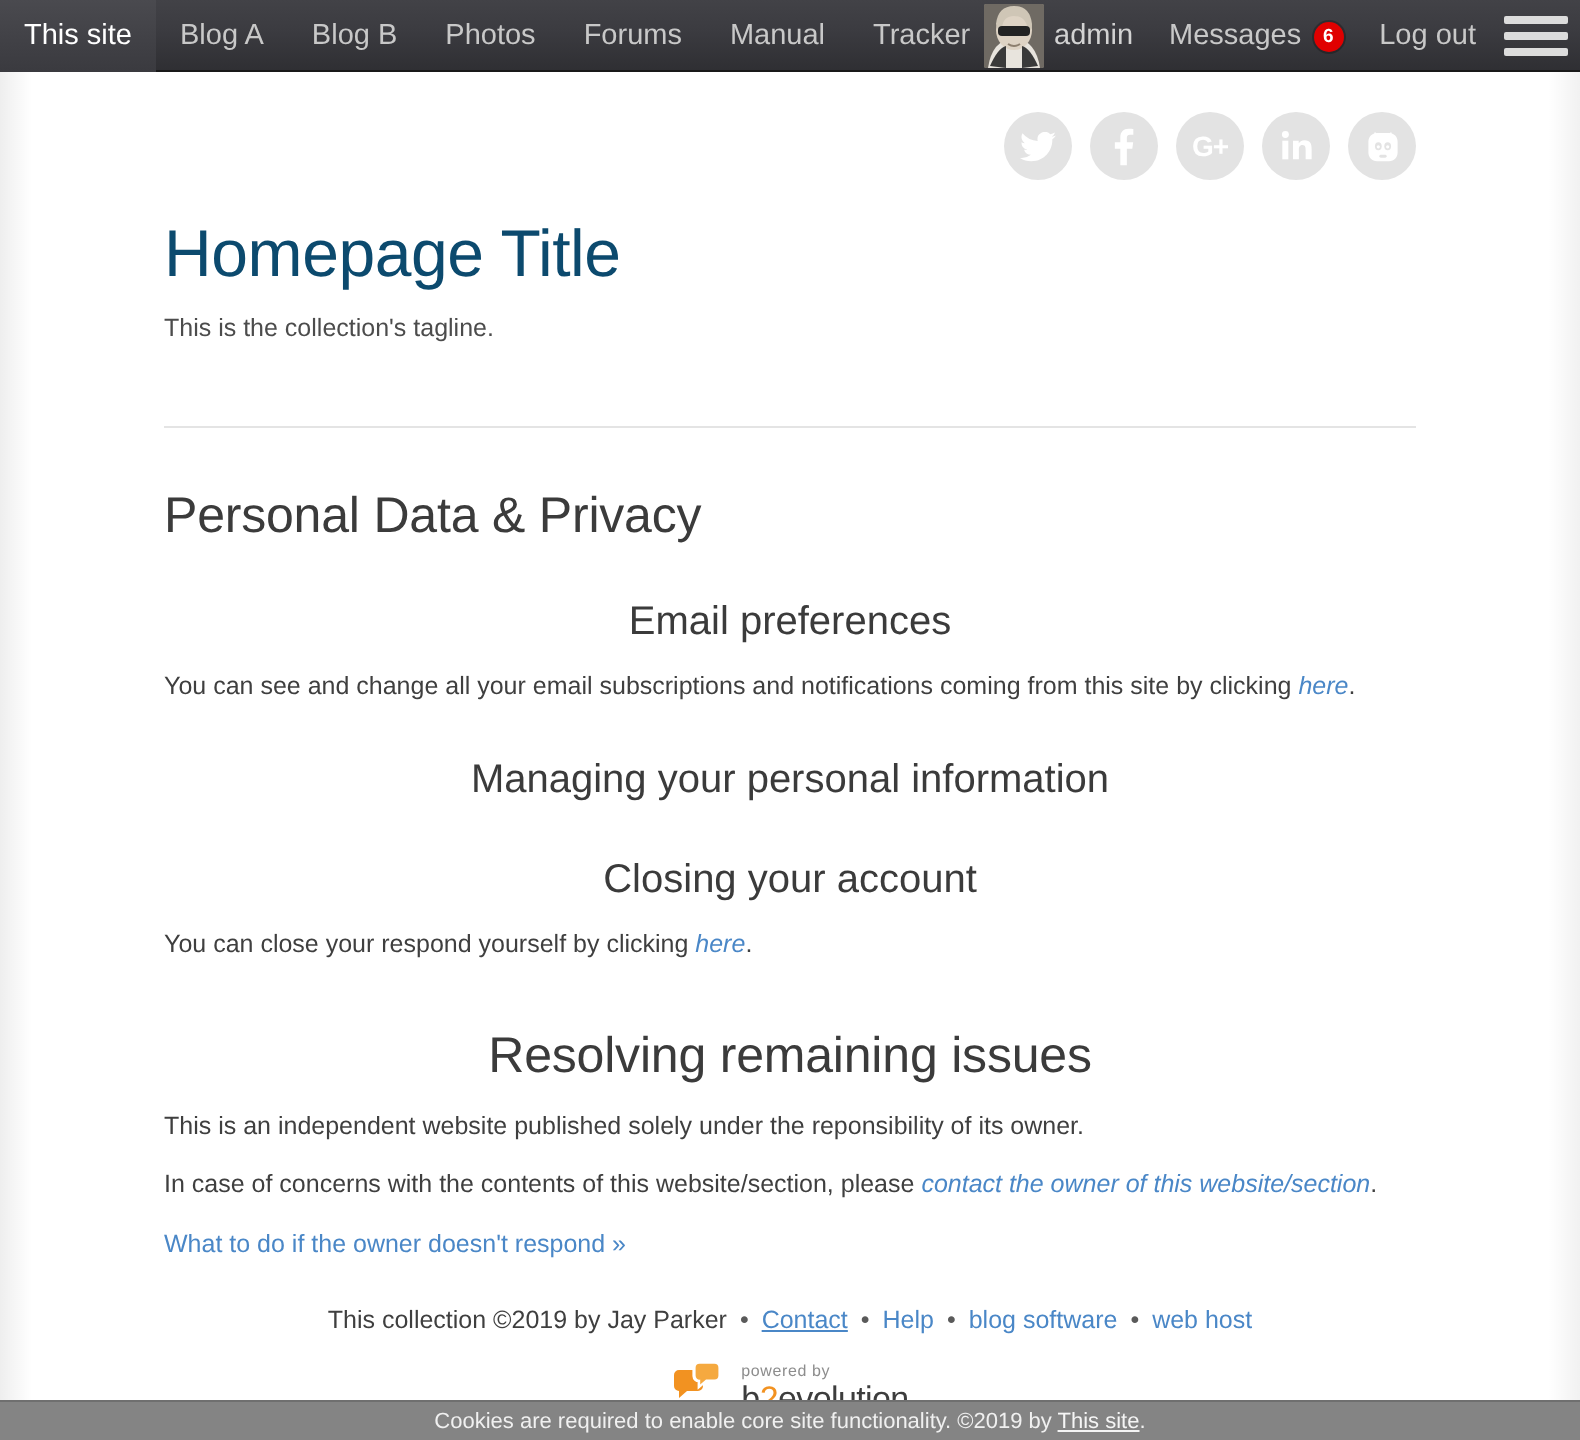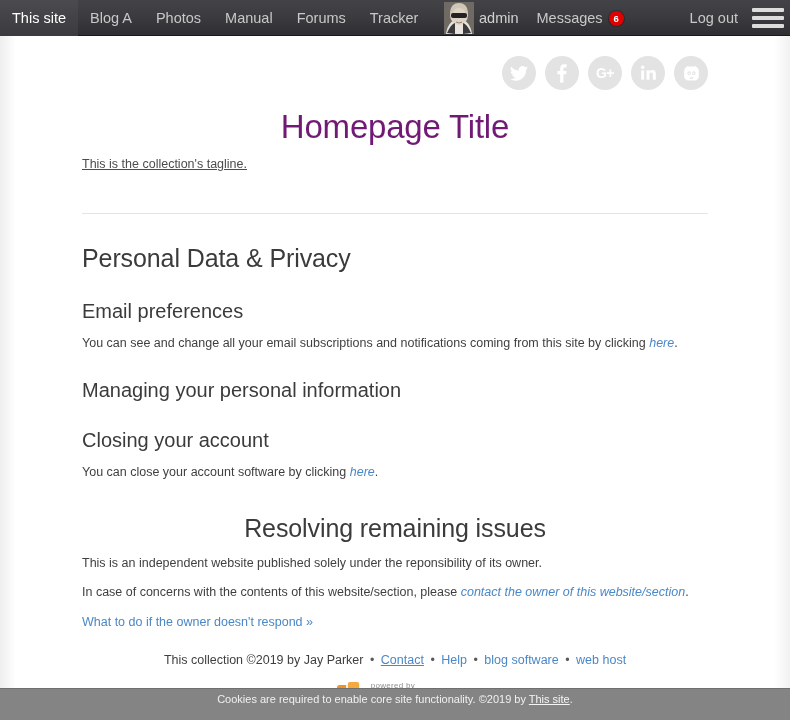--- a/index.html
+++ b/index.html
@@ -103,21 +103,20 @@
     display: inline-block;
     box-shadow: 0 0 0 1px rgba(0,0,0,.25);
   }
   .logout {
     color: #c8c8c8;
     font-size: 14.5px;
     padding: 0 14px 0 8px;
     text-decoration: none;
     cursor: pointer;
     white-space: nowrap;
-    margin-left: 48px;
   }
   .hamburger {
     width: 32px;
     height: 26px;
     margin-right: 6px;
     display: flex;
     flex-direction: column;
     justify-content: center;
     gap: 4px;
     cursor: pointer;
@@ -185,30 +184,28 @@
     font-weight: bold;
     font-family: "Liberation Sans", sans-serif;
     letter-spacing: -0.5px;
   }
 
   
   h1.site-title {
     margin: 17px 0 0 0;
     font-size: 33px;
     font-weight: normal;
-    color: #701a75;
+    color: #0c4a6e;
     letter-spacing: -0.2px;
     line-height: 1.2;
-    text-align: center;
   }
   .tagline {
     margin: 10px 0 0 0;
     font-size: 12.5px;
     color: #4c4c4c;
-    text-decoration: underline;
   }
   hr.divider {
     margin: 42px 0 0 0;
     border: none;
     border-top: 1px solid #e4e4e4;
     height: 0;
   }
 
   
   h2.section-title {
@@ -216,20 +213,21 @@
     font-size: 25px;
     font-weight: normal;
     color: #3b3b3b;
     letter-spacing: -0.1px;
   }
   h3.sub-title {
     margin: 27px 0 0 0;
     font-size: 20px;
     font-weight: normal;
     color: #3b3b3b;
+    text-align: center;
   }
   h2.section-title.second {
     margin-top: 33px;
     text-align: center;
   }
   p.body-text {
     margin: 11px 0 0 0;
     font-size: 12.5px;
     color: #3f3f3f;
     line-height: 1.45;
@@ -307,21 +305,21 @@
     line-height: 1;
   }
   .b2-name .two { color: #f29221; }
 
   
   .cookie-bar {
     position: absolute;
     left: 0;
     bottom: 0;
     width: 790px;
-    height: 32px;
+    height: 20px;
     background: #848484;
     border-top: 1px solid #6f6f6f;
     color: #f0f0f0;
     font-size: 11px;
     line-height: 20px;
     text-align: center;
     box-sizing: border-box;
   }
   .cookie-bar a {
     color: #f5f5f5;
@@ -329,23 +327,24 @@
     cursor: pointer;
   }
 </style>
 </head>
 <body>
 
 <div class="topnav">
   <div class="nav-left">
     <a class="nav-item active">This site</a>
     <a class="nav-item">Blog A</a>
+    <a class="nav-item">Blog B</a>
     <a class="nav-item">Photos</a>
+    <a class="nav-item">Forums</a>
     <a class="nav-item">Manual</a>
-    <a class="nav-item">Forums</a>
     <a class="nav-item">Tracker</a>
   </div>
 
   <div class="nav-right">
     <a class="avatar-wrap">
       <span class="avatar">
         <svg width="30" height="32" viewBox="0 0 30 32" xmlns="http://www.w3.org/2000/svg">
           <rect width="30" height="32" fill="#6f6a63"></rect>
           <path d="M2 32 Q4 18 15 17 Q26 18 28 32 Z" fill="#e8e4dd"></path>
           <ellipse cx="15" cy="13" rx="9" ry="10" fill="#ded3c4"></ellipse>
@@ -421,21 +420,21 @@
     <hr class="divider">
 
     <h2 class="section-title">Personal Data &amp; Privacy</h2>
 
     <h3 class="sub-title">Email preferences</h3>
     <p class="body-text"><span>You can see and change all your email subscriptions and notifications coming from this site by clicking </span><a class="inline-link">here</a><span>.</span></p>
 
     <h3 class="sub-title">Managing your personal information</h3>
 
     <h3 class="sub-title">Closing your account</h3>
-    <p class="body-text"><span>You can close your account software by clicking </span><a class="inline-link">here</a><span>.</span></p>
+    <p class="body-text"><span>You can close your respond yourself by clicking </span><a class="inline-link">here</a><span>.</span></p>
 
     <h2 class="section-title second">Resolving remaining issues</h2>
     <p class="body-text">This is an independent website published solely under the reponsibility of its owner.</p>
     <p class="body-text"><span>In case of concerns with the contents of this website/section, please </span><a class="inline-link">contact the owner of this website/section</a><span>.</span></p>
     <p class="link-line"><a>What to do if the owner doesn't respond »</a></p>
 
     <div class="footer">
       <div>
         <span>This collection ©2019 by Jay Parker</span>
         <span class="sep">•</span>

